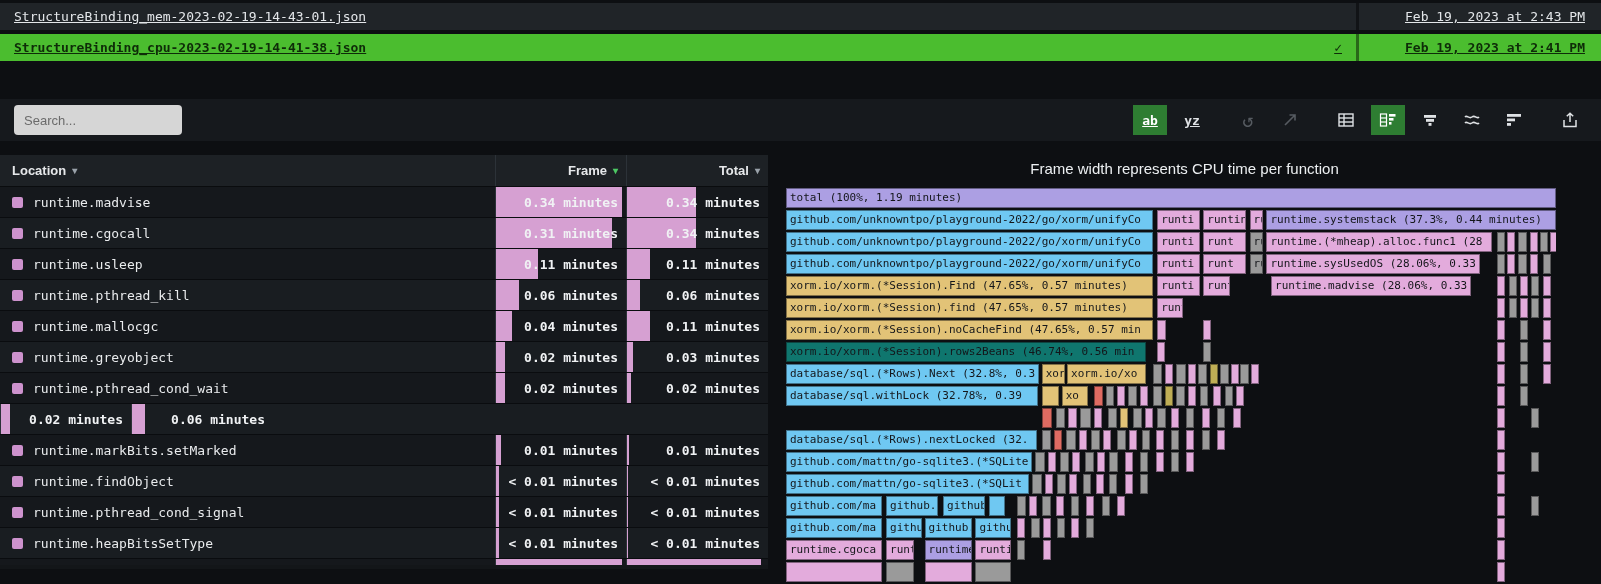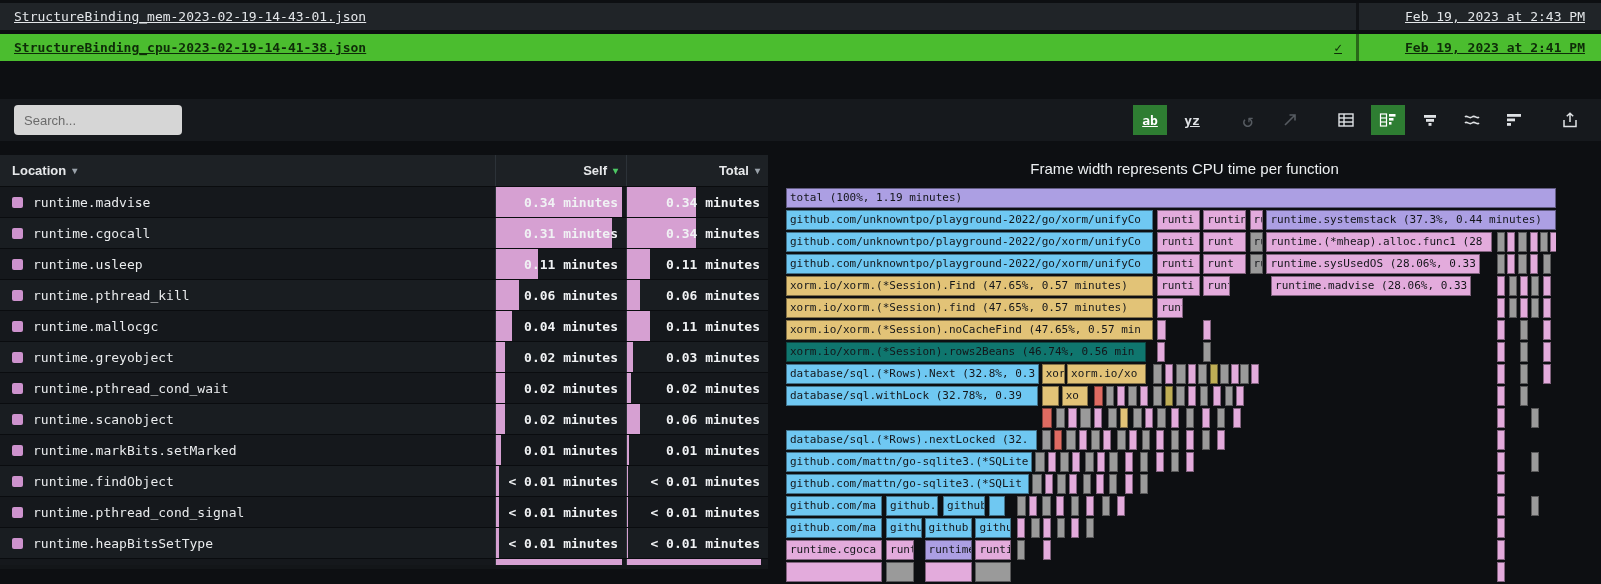--- a/index.html
+++ b/index.html
@@ -151,21 +151,21 @@
 
   <div class="main">
 
     <div class="table">
       <div class="thead">
         <div class="th loc">
           <span>Location</span>
           <span class="caret">▾</span>
         </div>
         <div class="th selfc">
-          <span>Self</span>
+          <span>Frame</span>
           <span class="caret green">▾</span>
         </div>
         <div class="th totalc">
           <span>Total</span>
           <span class="caret">▾</span>
         </div>
       </div>
       <div class="tbody">
           <div class="trow">
             <div class="cell loc">
@@ -259,24 +259,20 @@
             <div class="cell num self">
               <div class="bar" style="width: 7%;"></div>
               <span>0.02 minutes</span>
             </div>
             <div class="cell num total">
               <div class="bar" style="width: 3%;"></div>
               <span>0.02 minutes</span>
             </div>
           </div>
           <div class="trow">
-            <div class="cell loc">
-              <div class="sq"></div>
-              <div class="fn">runtime.scanobject</div>
-            </div>
             <div class="cell num self">
               <div class="bar" style="width: 7%;"></div>
               <span>0.02 minutes</span>
             </div>
             <div class="cell num total">
               <div class="bar" style="width: 9%;"></div>
               <span>0.06 minutes</span>
             </div>
           </div>
           <div class="trow">

